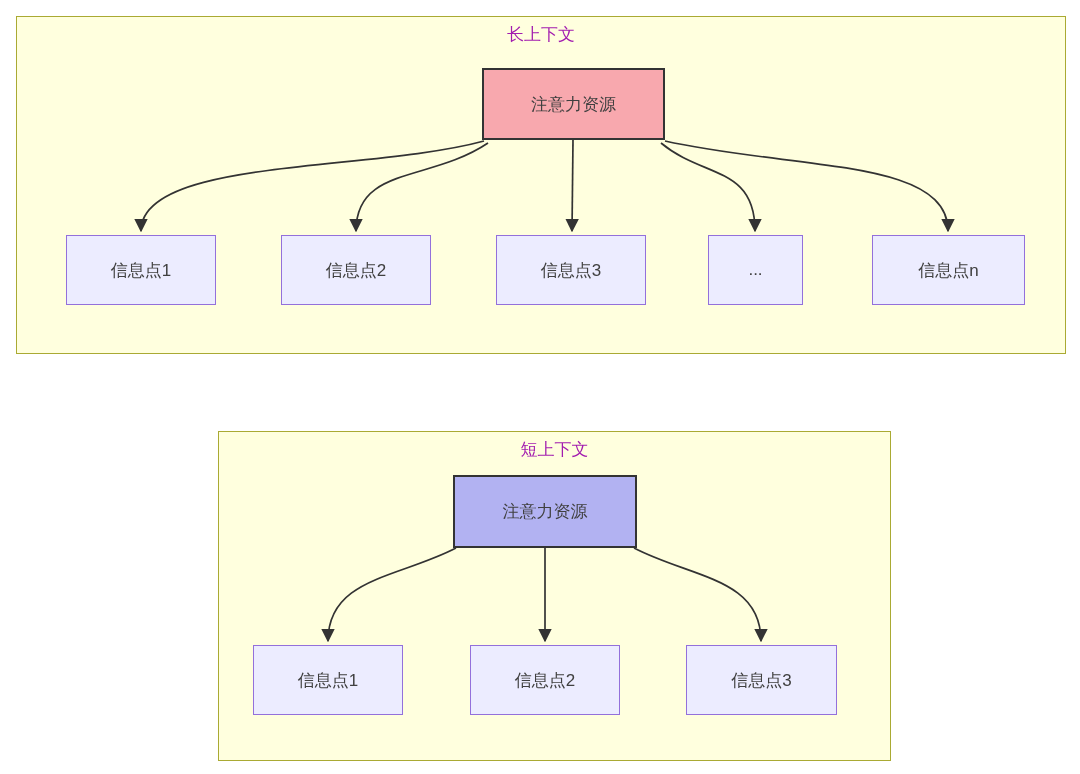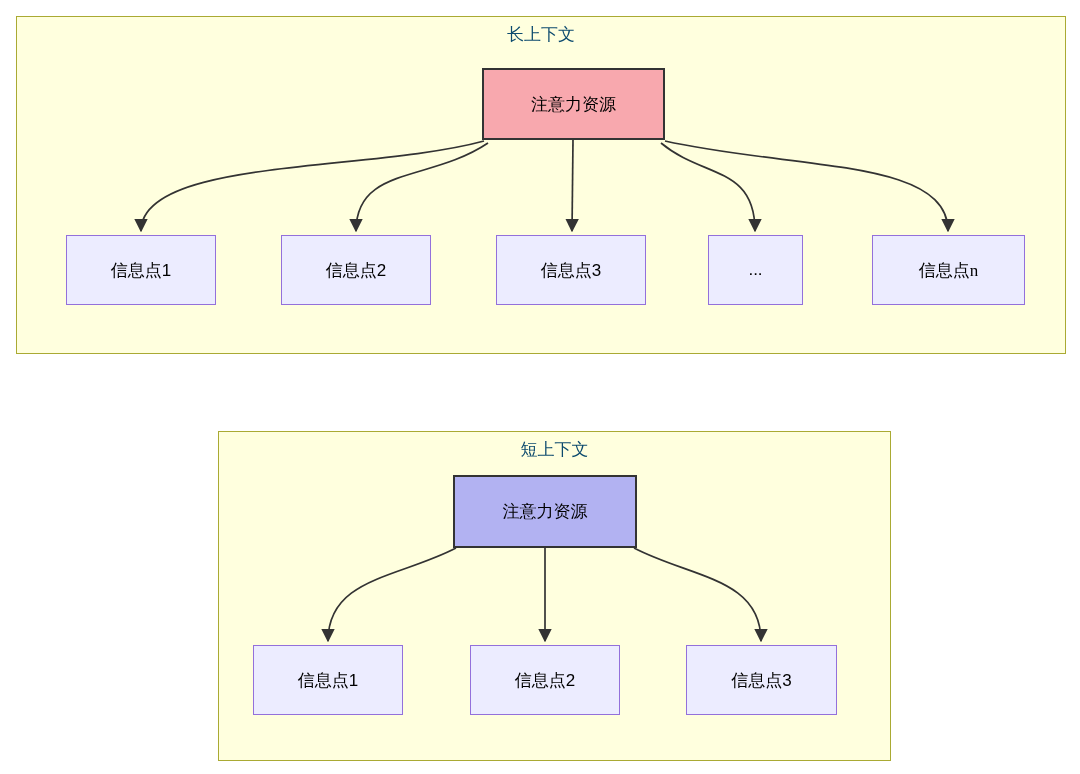--- a/index.html
+++ b/index.html
@@ -21,30 +21,30 @@
     border: 1px solid #aaaa33;
     box-sizing: border-box;
   }
   .cluster-title {
     position: absolute;
     top: 6px;
     left: 0;
     right: 0;
     text-align: center;
     font-size: 17px;
-    color: #0c4a6e;
+    color: #a21caf;
   }
   .node {
     position: absolute;
     display: flex;
     align-items: center;
     justify-content: center;
     box-sizing: border-box;
     font-size: 17px;
-    color: #000000;
+    color: #404040;
     background: #ececff;
     border: 1.5px solid #9370db;
     text-align: center;
   }
   .attention {
     border: 2.5px solid #333333;
   }
   .attention.long  { background: #f8a8ae; }
   .attention.short { background: #b2b2f2; }
   svg.edges {
@@ -91,21 +91,21 @@
     <path class="edge" d="M 545 548 L 545 641" marker-end="url(#arrow)"></path>
     <path class="edge" d="M 634 548 C 692 578 761 578 761 641" marker-end="url(#arrow)"></path>
   </svg>
 
   <div class="node attention long" style="left:482px; top:68px; width:183px; height:72px;">注意力资源</div>
 
   <div class="node" style="left:66px; top:235px; width:150px; height:70px;">信息点1</div>
   <div class="node" style="left:281px; top:235px; width:150px; height:70px;">信息点2</div>
   <div class="node" style="left:496px; top:235px; width:150px; height:70px;">信息点3</div>
   <div class="node" style="left:708px; top:235px; width:95px; height:70px;">...</div>
-  <div class="node" style="left:872px; top:235px; width:153px; height:70px;font-family:Liberation Serif, serif;">信息点n</div>
+  <div class="node" style="left:872px; top:235px; width:153px; height:70px;">信息点n</div>
 
   <div class="node attention short" style="left:453px; top:475px; width:184px; height:73px;">注意力资源</div>
 
   <div class="node" style="left:253px; top:645px; width:150px; height:70px;">信息点1</div>
   <div class="node" style="left:470px; top:645px; width:150px; height:70px;">信息点2</div>
   <div class="node" style="left:686px; top:645px; width:151px; height:70px;">信息点3</div>
 
 </div>
 
 </body></html>

